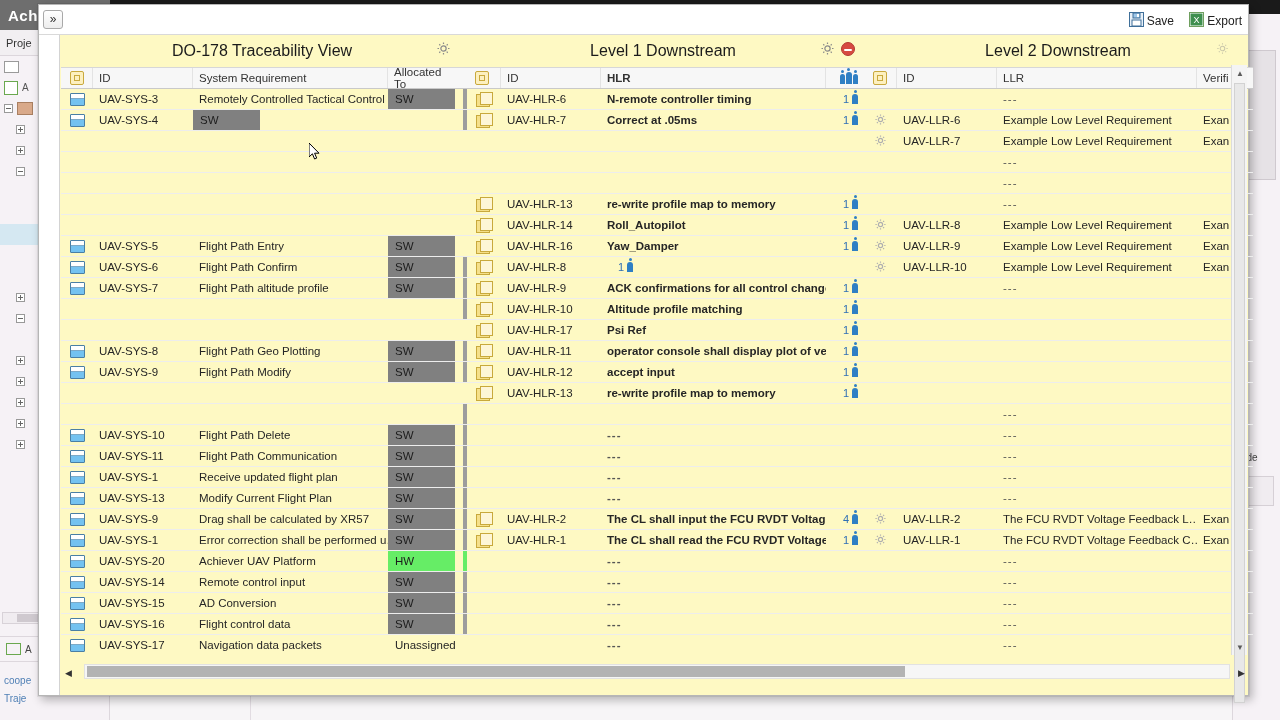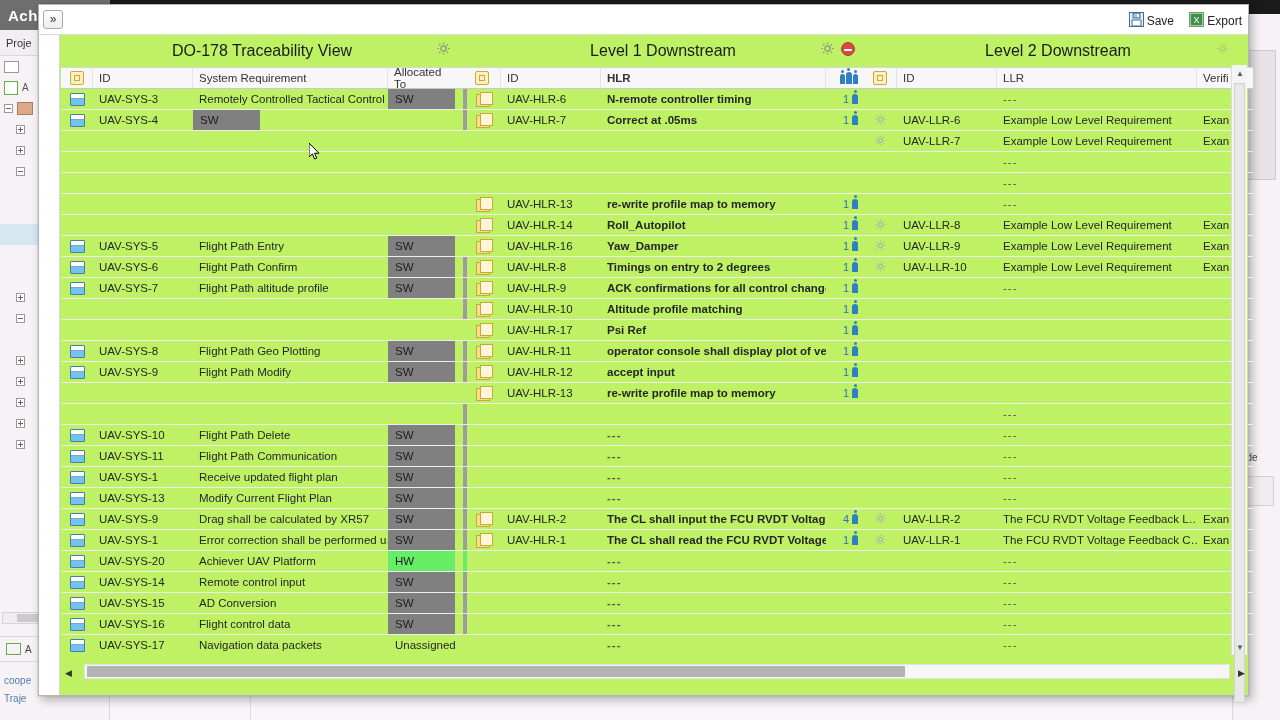--- a/index.html
+++ b/index.html
@@ -102,21 +102,21 @@
     position: absolute; top: 6px; height: 19px;
     display: flex; align-items: center; gap: 3px;
     font-size: 12px; color: #222; cursor: pointer; padding-left: 13px;
   }
   #save-action { right: 74px; }
   #export-action { right: 6px; }
 
   
   #content {
     position: absolute; left: 20px; top: 30px; right: 0; bottom: 0;
-    background: #bef264;
+    background: #fef9c3;
     border-left: 1px solid #d3d3d3;
   }
 
   
   .panel { position: absolute; top: 0; bottom: 40px; }
   #panel1 { left: 1px;   width: 402px; }
   #panel2 { left: 403px; width: 400px; }
   #panel3 { left: 803px; width: 390px; }
 
   .panel-title {
@@ -746,21 +746,20 @@
                 <span class="count">1</span>
                 <span class="person-small"></span>
               </div>
             </div>
             <div class="row">
               <div class="marker gray"></div>
               <div class="cell" style="width:34px;justify-content:center;padding-left:0;flex:none">
                 <span class="folder-icon"></span>
               </div>
               <div class="cell m-id">UAV-HLR-8</div>
-              <div class="cell m-hlr">Timings on entry to 2 degrees</div>
               <div class="cell m-cnt">
                 <span class="count">1</span>
                 <span class="person-small"></span>
               </div>
             </div>
             <div class="row">
               <div class="marker gray"></div>
               <div class="cell" style="width:34px;justify-content:center;padding-left:0;flex:none">
                 <span class="folder-icon"></span>
               </div>

